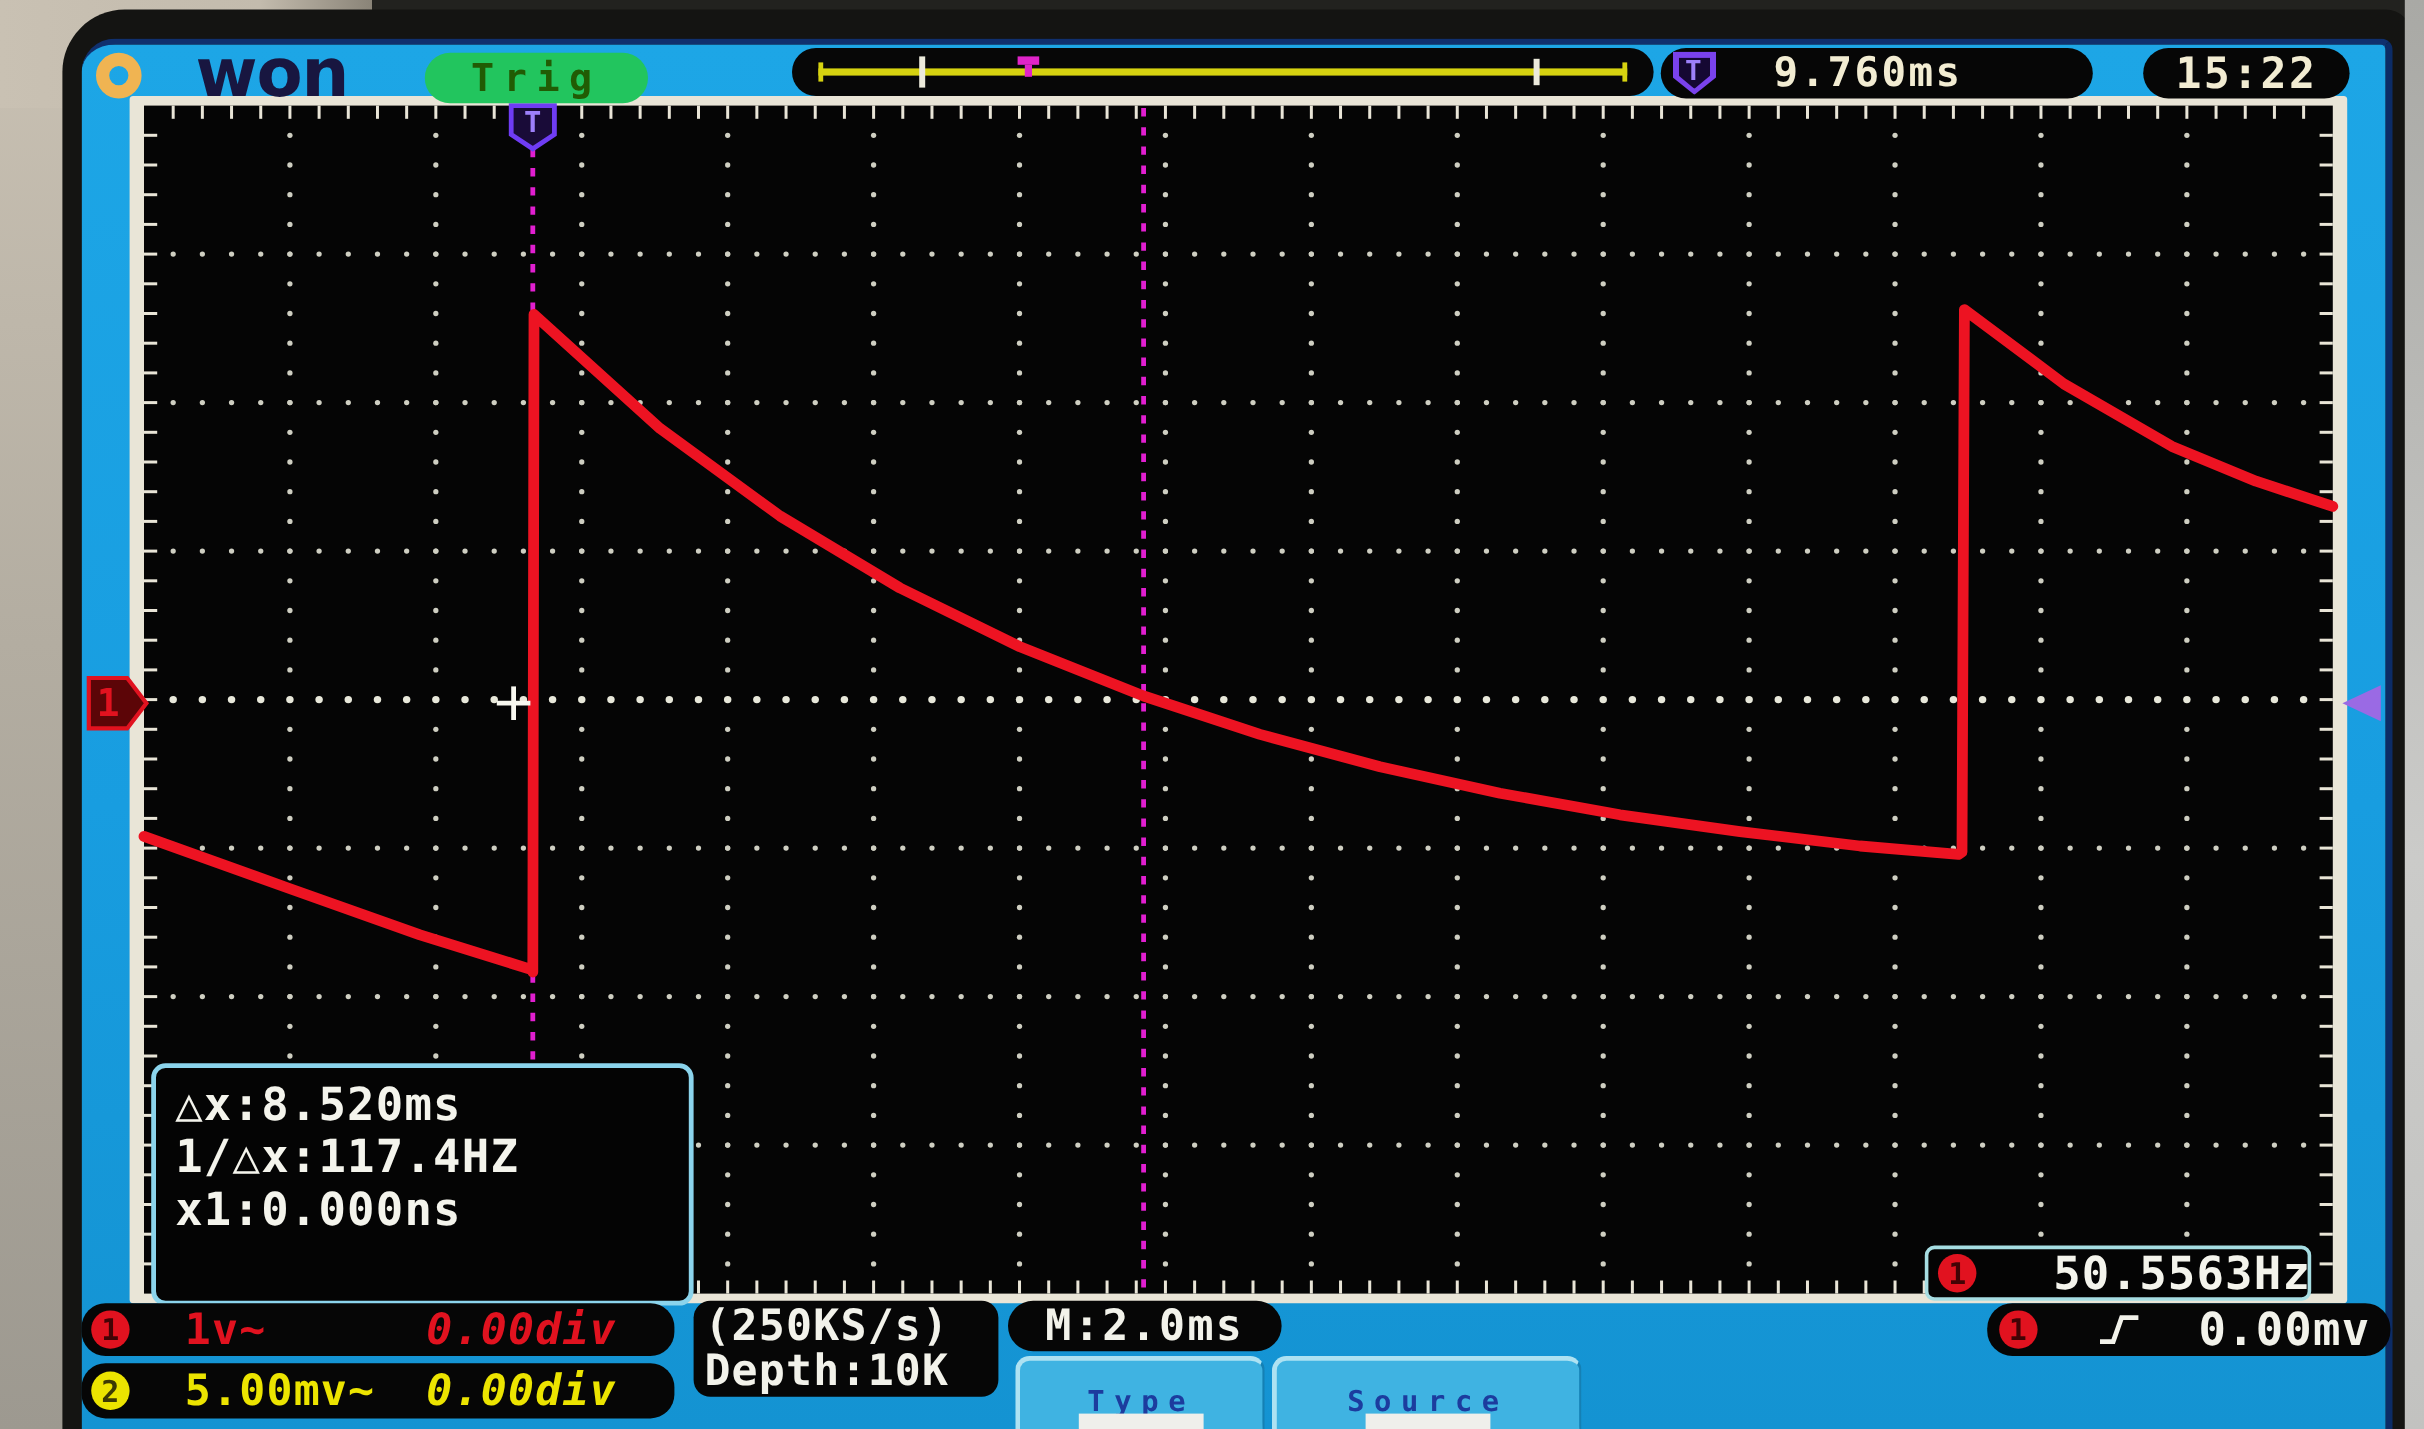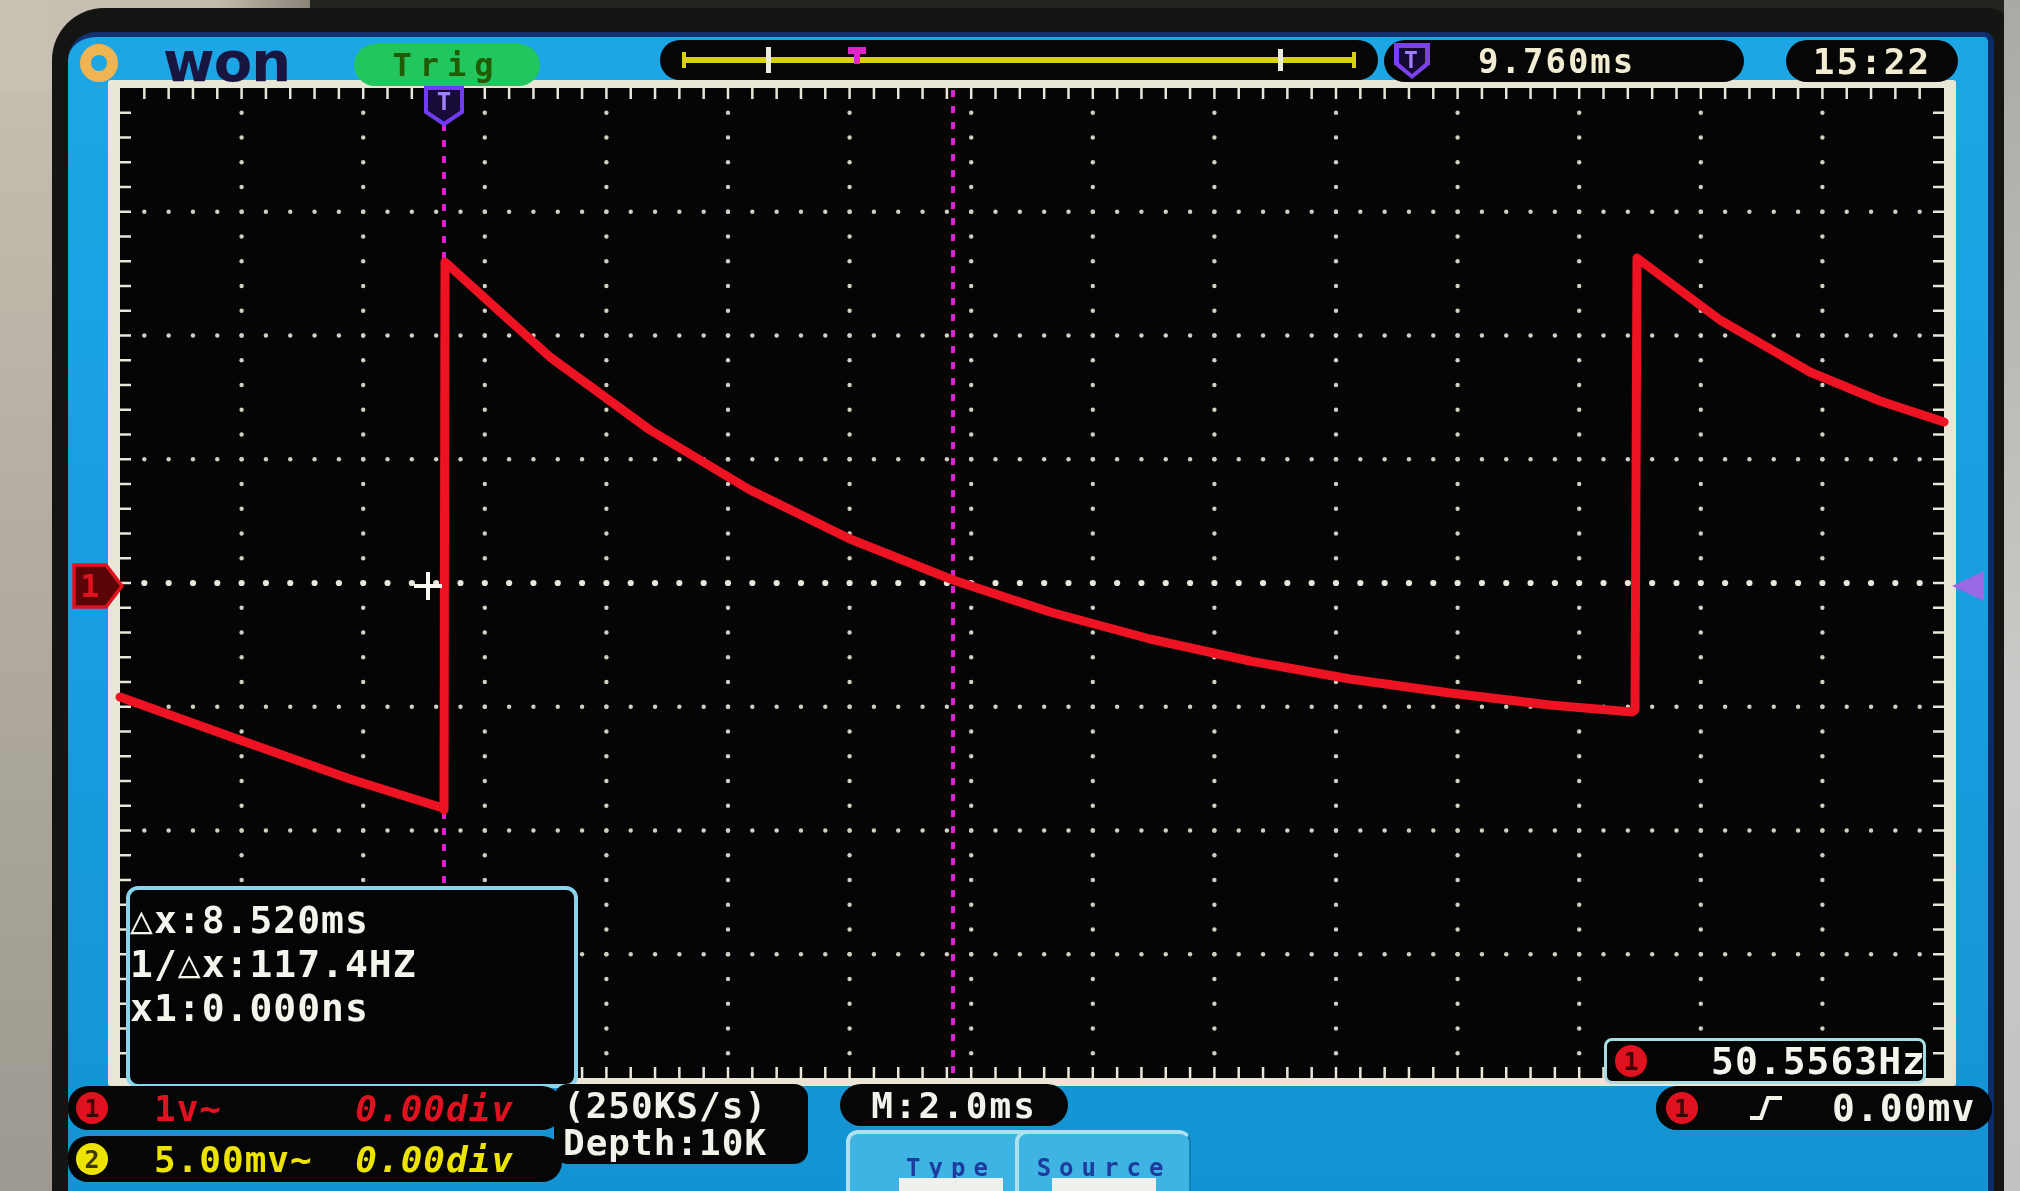--- a/index.html
+++ b/index.html
@@ -41,49 +41,49 @@
   .time-pill{left:1384px;top:40px;width:360px;height:42px;font-size:34px;letter-spacing:2px;padding-left:10px;}
   .tshield{position:relative;width:36px;height:36px;margin-right:6px;
            clip-path:polygon(0 0,100% 0,100% 60%,50% 100%,0 60%);background:#7a42ec;
            display:flex;align-items:flex-start;justify-content:center;}
   .tshield-in{position:absolute;inset:5px;clip-path:polygon(0 0,100% 0,100% 58%,50% 100%,0 58%);
            background:#150833;color:#9d80fa;font-size:23px;font-weight:bold;text-align:center;line-height:24px;}
   .clock-pill{left:1786px;top:40px;width:172px;height:42px;font-size:36px;letter-spacing:2px;
            justify-content:center;}
   
   .cursor-panel{left:126px;top:886px;width:452px;height:202px;background:#040404;
-           border:4px solid #8bd4ec;border-radius:12px;padding:8px 0;color:#f4f4ec;}
+           border:4px solid #8bd4ec;border-radius:12px;padding:8px 16px;color:#f4f4ec;}
   .cursor-panel .ln{font-size:38px;font-weight:bold;letter-spacing:1px;line-height:44px;white-space:pre;}
   
   .freq{left:1604px;top:1038px;width:322px;height:46px;background:#040404;border:3px solid #a6dde2;
         border-radius:8px;display:flex;align-items:center;padding-left:8px;}
   .freq .val{color:#f4f4ec;font-size:38px;font-weight:bold;letter-spacing:1px;margin-left:22px;}
   .chdot{display:inline-flex;width:32px;height:32px;border-radius:50%;align-items:center;
          justify-content:center;font-size:25px;font-weight:bold;flex:none;}
   .chdot.red{background:#e1121f;color:#420305;}
   .chdot.yellow{background:#ece400;color:#3c3a04;}
   .arrow-left{left:1952px;top:571px;width:0;height:0;border-top:15px solid transparent;
         border-bottom:15px solid transparent;border-right:32px solid #9a6ae4;}
   
   .ch-pill{left:68px;width:494px;background:#060606;display:flex;align-items:center;
         font-weight:bold;font-size:36px;padding-left:8px;}
   .ch1{top:1086px;height:44px;border-radius:20px;color:#e1121f;}
   .ch2{top:1136px;height:46px;border-radius:20px;color:#ece400;}
   .ch-pill .scale{margin-left:4px;letter-spacing:1px;}
   .ch-pill .pos{margin-left:auto;margin-right:48px;letter-spacing:1px;font-style:italic;}
-  .acq{left:554px;top:1084px;width:254px;height:80px;background:#060606;border-radius:14px;
+  .acq{left:578px;top:1084px;width:254px;height:80px;background:#060606;border-radius:14px;
        color:#f2f2ea;font-size:36px;font-weight:bold;letter-spacing:1px;padding:3px 9px;line-height:37px;}
   .tb-pill{left:840px;top:1084px;width:228px;height:42px;justify-content:center;
        font-size:36px;letter-spacing:2px;color:#f2f2ea;}
   .menu-btn{top:1130px;height:61px;background:#3fb3e2;border-radius:12px 12px 0 0;
        border-top:4px solid #aee2f2;border-left:4px solid #aee2f2;border-right:2px solid #1580b4;
        color:#1c3c9e;font-size:24px;font-weight:bold;letter-spacing:8px;
        display:flex;justify-content:center;padding-top:20px;}
   .btn-type{left:846px;width:208px;}
-  .btn-source{left:1015px;width:176px;}
+  .btn-source{left:1060px;width:258px;}
   .value-box{position:absolute;bottom:0;width:104px;height:13px;background:#efefeb;
        left:50%;transform:translateX(-50%);}
   .trig-pill{left:1656px;top:1086px;width:336px;height:44px;padding-left:10px;font-size:38px;
        color:#f2f2ea;letter-spacing:1px;}
   .edge-icon{margin:0 6px 0 8px;flex:none;}
 </style>
 </head>
 <body>
 
 <div class="canvas">

